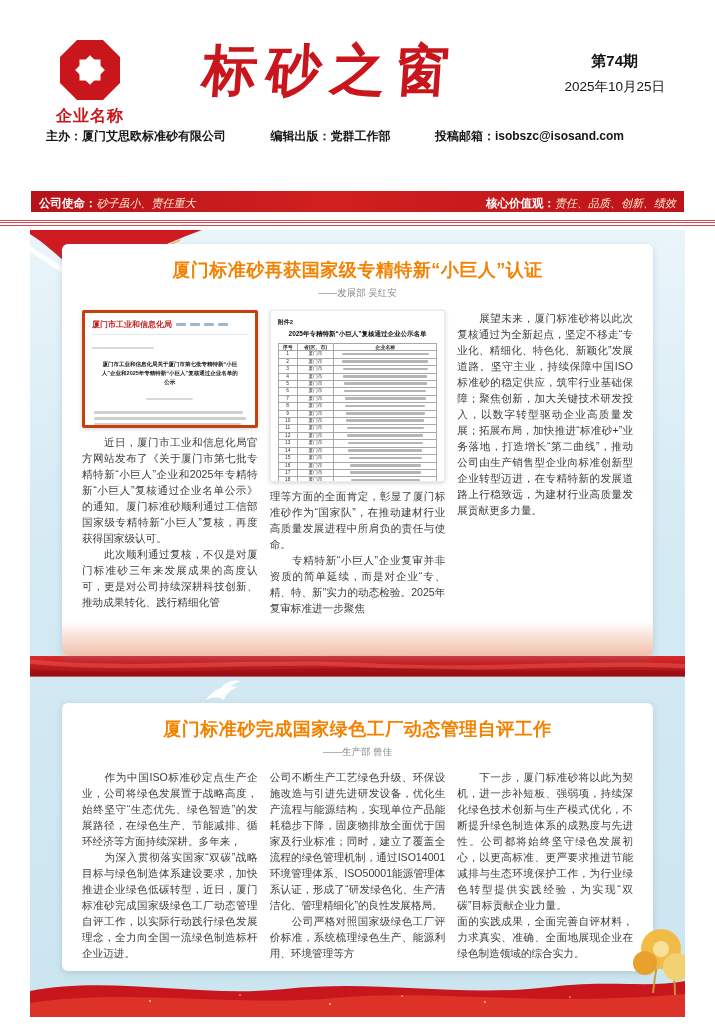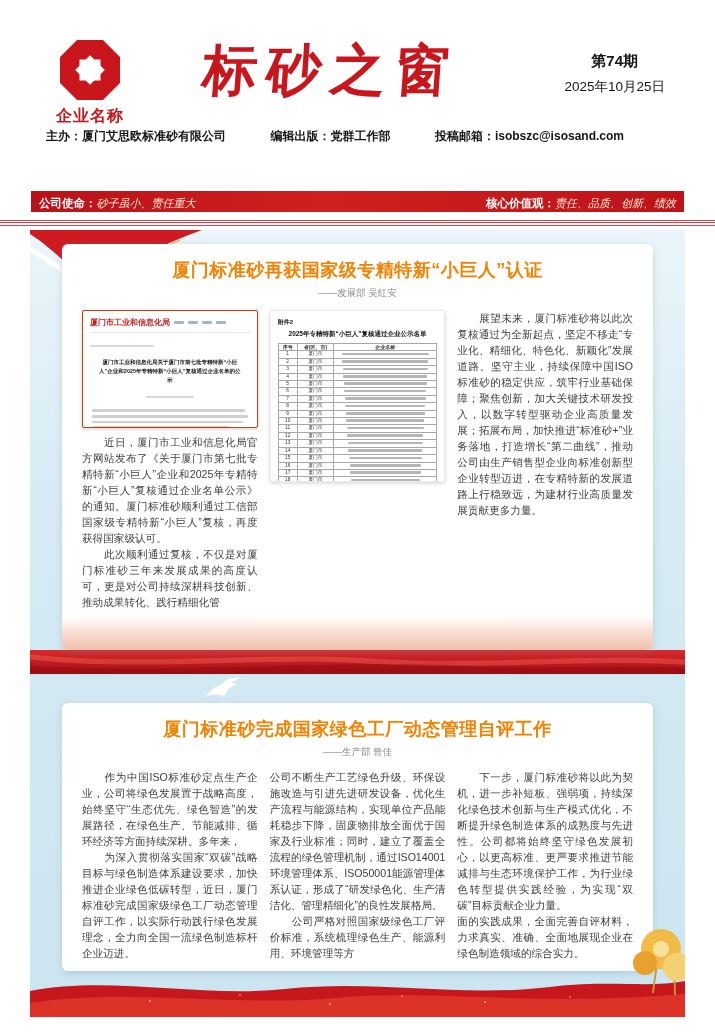--- a/index.html
+++ b/index.html
@@ -49,21 +49,21 @@
         box-shadow:0 2px 7px rgba(110,145,165,.3);}
   .card1{padding:14px 20px 0;}
   .card2{padding:14px 20px 10px;}
   .art-title{margin:0;text-align:center;font-size:18px;font-weight:bold;color:#f28200;letter-spacing:.5px;}
   .byline{text-align:center;font-size:9.5px;color:#8a8a8a;margin:5px 0 10px;}
   .cols{display:flex;gap:12px;}
   .col{flex:1;min-width:0;}
   .para{margin:0;font-size:10.6px;line-height:16px;color:#3d3d3d;text-align:justify;}
 
   
-  .shot{margin:0 0 6px;background:#fff;border:1px solid #c2410c;box-shadow:0 1px 4px rgba(0,0,0,.18);
+  .shot{margin:0 0 6px;background:#fff;border:3px solid #c2410c;box-shadow:0 1px 4px rgba(0,0,0,.18);
         padding:6px 7px;height:118px;box-sizing:border-box;border-radius:2px;overflow:hidden;}
   .shot-top{display:flex;align-items:center;gap:4px;}
   .shot-site{font-size:8px;font-weight:bold;color:#c11a1a;white-space:nowrap;}
   .ln{display:inline-block;height:2.5px;background:#c7c7c7;border-radius:1px;vertical-align:middle;}
   .shot-top .ln{width:10px;background:#9fb6cf;}
   .shot-rule{height:1px;background:#dfe7ef;margin:4px 0 3px;}
   .shot-crumb .ln{width:40%;background:#d8d8d8;}
   .shot-title{font-size:5.5px;font-weight:bold;color:#222;text-align:center;line-height:1.6;margin:4px 8px 3px;}
   .shot-meta{text-align:center;margin-bottom:4px;}
   .shot-meta .ln{width:30%;background:#d8d8d8;}
@@ -277,20 +277,24 @@
                     <td><i class="bar" style="width: 69%;"></i></td>
                   </tr>
                   <tr>
                     <td>18</td>
                     <td>厦门市</td>
                     <td><i class="bar" style="width: 68%;"></i></td>
                   </tr>
                 </tbody>
             </table>
           </figure>
+          <div>
+              <p class="para">理等方面的全面肯定，彰显了厦门标准砂作为“国家队”，在推动建材行业高质量发展进程中所肩负的责任与使命。</p>
+              <p class="para">　　专精特新“小巨人”企业复审并非资质的简单延续，而是对企业“专、精、特、新”实力的动态检验。2025年复审标准进一步聚焦</p>
+            </div>
         </div>
 
         <div class="col">
             <p class="para">　　展望未来，厦门标准砂将以此次复核通过为全新起点，坚定不移走“专业化、精细化、特色化、新颖化”发展道路。坚守主业，持续保障中国ISO标准砂的稳定供应，筑牢行业基础保障；聚焦创新，加大关键技术研发投入，以数字转型驱动企业高质量发展；拓展布局，加快推进“标准砂+”业务落地，打造增长“第二曲线”，推动公司由生产销售型企业向标准创新型企业转型迈进，在专精特新的发展道路上行稳致远，为建材行业高质量发展贡献更多力量。</p>
           </div>
       </div>
       <div class="card-fade"></div>
     </section>
 
     <svg class="divider-band" viewBox="0 0 655 46" preserveAspectRatio="none">

